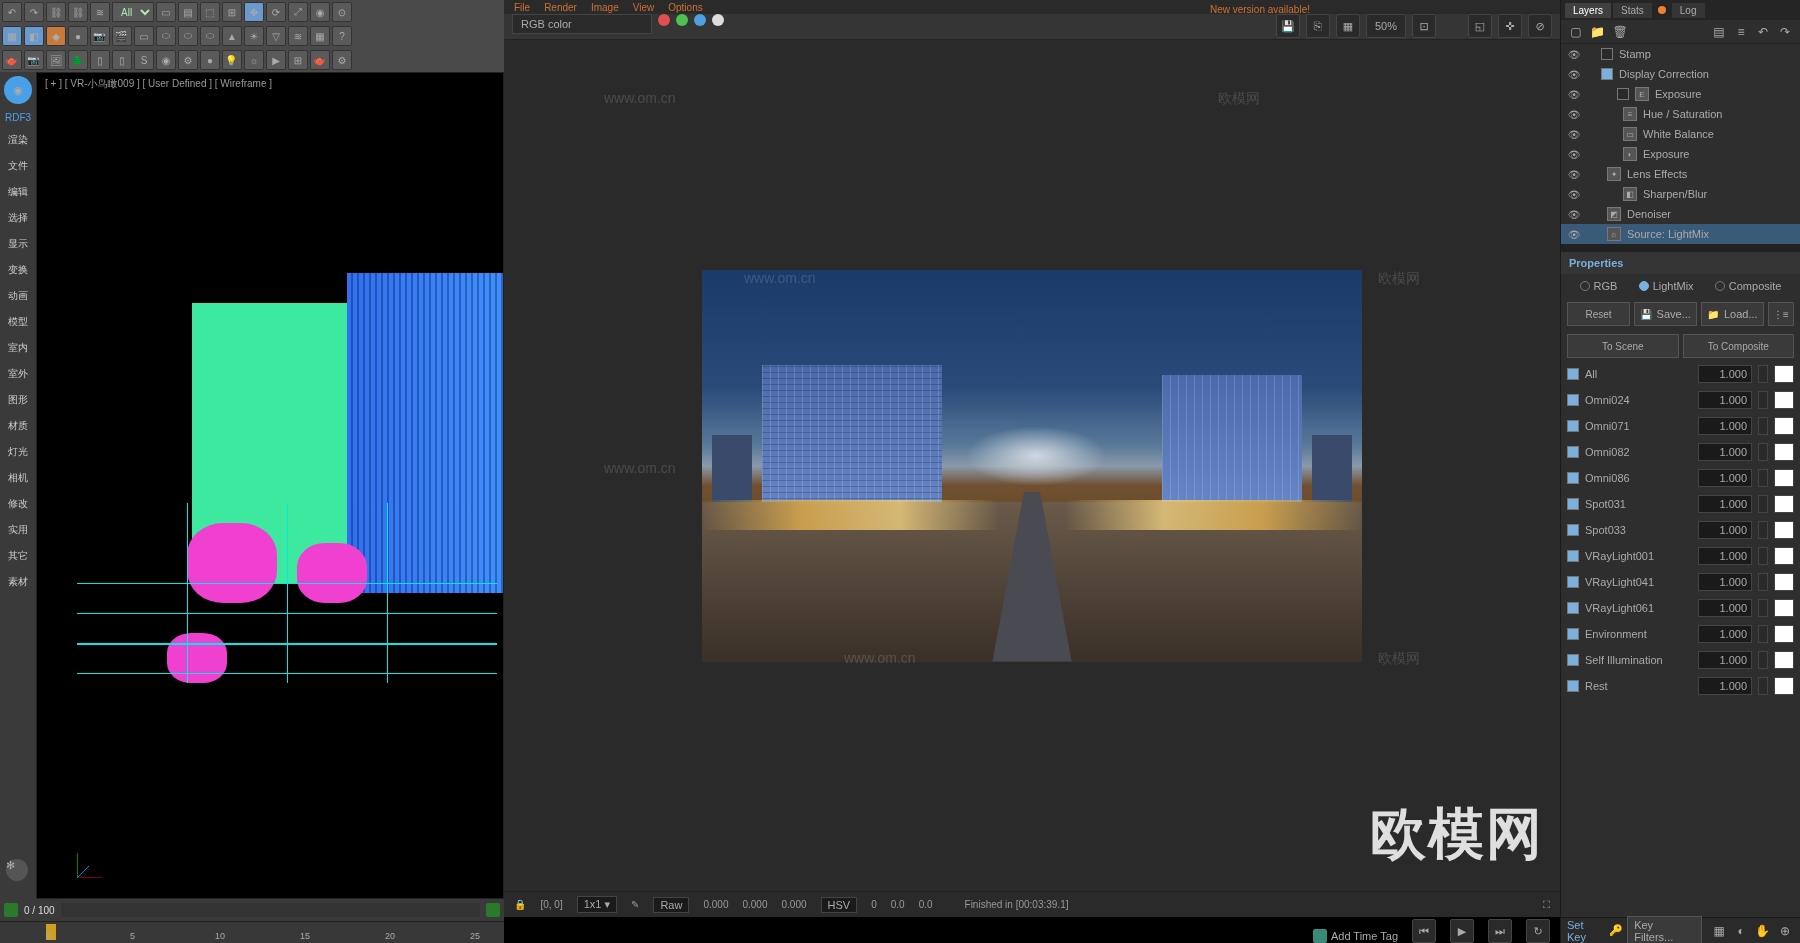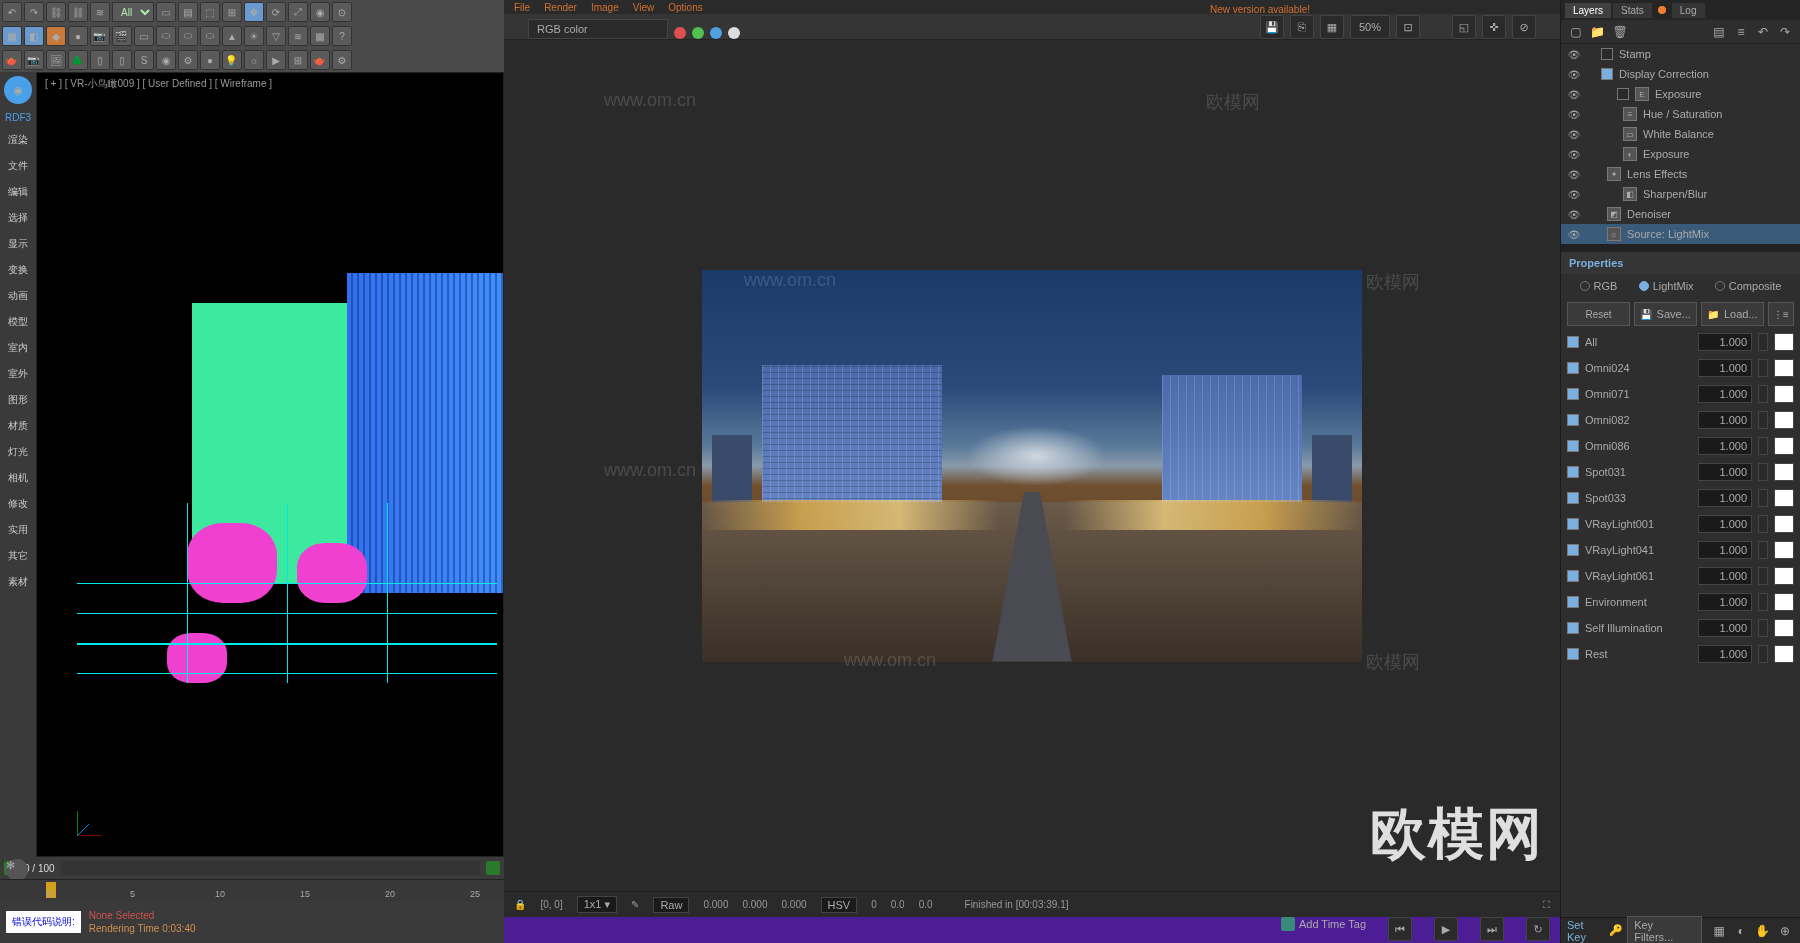--- a/index.html
+++ b/index.html
@@ -35,46 +35,46 @@
 .code-box{background:#fff;color:#00d;padding:4px 6px;font-size:10px}
 .status-text{font-size:10px}
 .status-none{color:#d05050}
 .status-render{color:#d09050}
 .gear-btn{position:absolute;left:6px;bottom:62px;width:22px;height:22px;background:#555;border-radius:50%}
 
 .right-app{flex:1;background:#353535;display:flex;flex-direction:column;position:relative}
 .menubar{height:14px;background:#2a2a2a;display:flex;gap:14px;padding:0 10px;align-items:center}
 .menu-item{color:#d07030;font-size:10px;cursor:pointer}
 .versbar{position:absolute;right:250px;top:4px;color:#d07030;font-size:10px}
-.ctrl-bar{height:26px;background:#353535;display:flex;align-items:flex-end;padding:0 24px;gap:6px;border-bottom:1px solid #222}
+.ctrl-bar{height:26px;background:#353535;display:flex;align-items:flex-start;padding:0 8px;gap:6px;border-bottom:1px solid #222}
 .dropdown{background:#2a2a2a;border:1px solid #444;padding:2px 8px;min-width:140px;height:20px;display:flex;align-items:center}
 .dot{width:12px;height:12px;border-radius:50%}
 .dot-r{background:#e05050}
 .dot-g{background:#50c050}
 .dot-b{background:#50a0e0}
 .dot-w{background:#ddd}
 .ctrl-right{margin-left:auto;display:flex;gap:6px;align-items:center}
 .icon-btn{width:24px;height:24px;background:#2a2a2a;border:1px solid #444;border-radius:2px;display:flex;align-items:center;justify-content:center;cursor:pointer;font-size:11px}
 .render-area{flex:1;background:#2a2a2a;position:relative;display:flex;align-items:center;justify-content:center}
 .render-img{width:660px;height:392px;background:linear-gradient(180deg,#1a3a6a 0%,#2a4a7a 30%,#5a7a9a 45%,#8a9aaa 50%,#705030 55%,#403020 100%);position:relative;overflow:hidden}
 .sky-glow{position:absolute;left:40%;top:40%;width:140px;height:60px;background:radial-gradient(ellipse,#d0d8e0 0%,transparent 70%)}
 .bldg-l{position:absolute;left:60px;top:95px;width:180px;height:170px;background:linear-gradient(180deg,#4a6aaa 0%,#6a8aca 100%)}
 .bldg-l::before{content:"";position:absolute;inset:0;background:repeating-linear-gradient(90deg,rgba(255,255,255,.15) 0,rgba(255,255,255,.15) 1px,transparent 1px,transparent 8px),repeating-linear-gradient(0deg,rgba(0,0,0,.2) 0,rgba(0,0,0,.2) 1px,transparent 1px,transparent 6px)}
 .bldg-r{position:absolute;right:60px;top:105px;width:140px;height:150px;background:linear-gradient(180deg,#4a6aaa 0%,#6a8aca 100%)}
 .bldg-r::before{content:"";position:absolute;inset:0;background:repeating-linear-gradient(90deg,rgba(255,255,255,.15) 0,rgba(255,255,255,.15) 1px,transparent 1px,transparent 8px)}
 .bldg-far{position:absolute;top:165px;width:40px;height:80px;background:#3a4a6a}
 .street{position:absolute;left:0;right:0;bottom:0;height:160px;background:linear-gradient(180deg,#6a5a4a 0%,#3a3028 100%)}
 .road{position:absolute;left:44%;right:44%;bottom:0;height:170px;background:#4a4a52;clip-path:polygon(40% 0,60% 0,100% 100%,0 100%)}
 .lights-band{position:absolute;left:0;right:0;top:230px;height:30px;background:linear-gradient(90deg,transparent 0%,#e0b050 15%,#f0d080 30%,transparent 45%,transparent 55%,#f0d080 70%,#e0b050 85%,transparent 100%);opacity:.8}
-.watermark{position:absolute;color:rgba(255,255,255,.15);font-size:18px}
+.watermark{position:absolute;color:rgba(255,255,255,.15);font-size:14px}
 .big-wm{position:absolute;right:16px;bottom:18px;color:rgba(255,255,255,.85);font-size:56px;font-weight:bold;letter-spacing:2px}
 .status-bar{height:26px;background:#2a2a2a;display:flex;align-items:center;padding:0 10px;gap:14px;border-top:1px solid #222}
 .sb-item{font-size:10px;color:#999}
 .sb-box{background:#1a1a1a;border:1px solid #444;padding:1px 6px}
-.bottom-strip{height:26px;background:#4c1d95;display:flex;align-items:flex-start;padding:0 10px;gap:22px}
+.bottom-strip{height:26px;background:#000000;display:flex;align-items:flex-end;padding:0 10px;gap:14px}
 .add-tag{color:#50c0a0;cursor:pointer;display:flex;align-items:center;gap:4px}
 .add-tag-icon{width:14px;height:14px;background:#3a8a7a;border-radius:2px}
 
 .panel{width:240px;background:#2e2e2e;display:flex;flex-direction:column;border-left:1px solid #1a1a1a}
 .panel-tabs{height:20px;background:#252525;display:flex;align-items:center;gap:2px;padding:0 4px}
 .ptab{padding:2px 8px;cursor:pointer;font-size:10px;background:#353535}
 .ptab.active{background:#404040;color:#fff}
 .log-dot{width:8px;height:8px;background:#f08030;border-radius:50%;margin:0 4px}
 .panel-tools{height:24px;background:#2e2e2e;display:flex;align-items:center;gap:4px;padding:0 6px;border-bottom:1px solid #222}
 .ptool{width:18px;height:18px;display:flex;align-items:center;justify-content:center;cursor:pointer;font-size:12px}
@@ -221,27 +221,20 @@
     </div>
     <div class="ruler">
       <div class="ruler-marker"></div>
       <span style="position:absolute;left:46px;bottom:2px;font-size:9px">0</span>
       <span style="position:absolute;left:130px;bottom:2px;font-size:9px">5</span>
       <span style="position:absolute;left:215px;bottom:2px;font-size:9px">10</span>
       <span style="position:absolute;left:300px;bottom:2px;font-size:9px">15</span>
       <span style="position:absolute;left:385px;bottom:2px;font-size:9px">20</span>
       <span style="position:absolute;left:470px;bottom:2px;font-size:9px">25</span>
     </div>
-    <div class="bottom-bar">
-      <div class="code-box">错误代码说明:</div>
-      <div style="display:flex;flex-direction:column;gap:2px">
-        <div class="status-text status-none">None Selected</div>
-        <div class="status-text status-render">Rendering Time  0:03:40</div>
-      </div>
-    </div>
   </div>
 
   <div class="right-app">
     <div class="menubar">
       <div class="menu-item">File</div>
       <div class="menu-item">Render</div>
       <div class="menu-item">Image</div>
       <div class="menu-item">View</div>
       <div class="menu-item">Options</div>
     </div>
@@ -406,20 +399,24 @@
           <div class="radio"></div>
           <span>Composite</span>
         </div>
     </div>
     <div class="btn-row">
       <div class="pbtn">Reset</div>
       <div class="pbtn">💾 <span>Save...</span></div>
       <div class="pbtn">📁 <span>Load...</span></div>
       <div class="pbtn pbtn-sm">⋮≡</div>
     </div>
+    <div class="btn-row">
+      <div class="pbtn">To Scene</div>
+      <div class="pbtn">To Composite</div>
+    </div>
     <div class="light-list" id="light-list">
         <div class="light-row">
           <span class="lchk"></span>
     <span class="lname">All</span>
     <span class="lval">1.000</span>
     <span class="lspin"></span>
     <span class="lswatch"></span>
         </div>
         <div class="light-row">
           <span class="lchk"></span>

